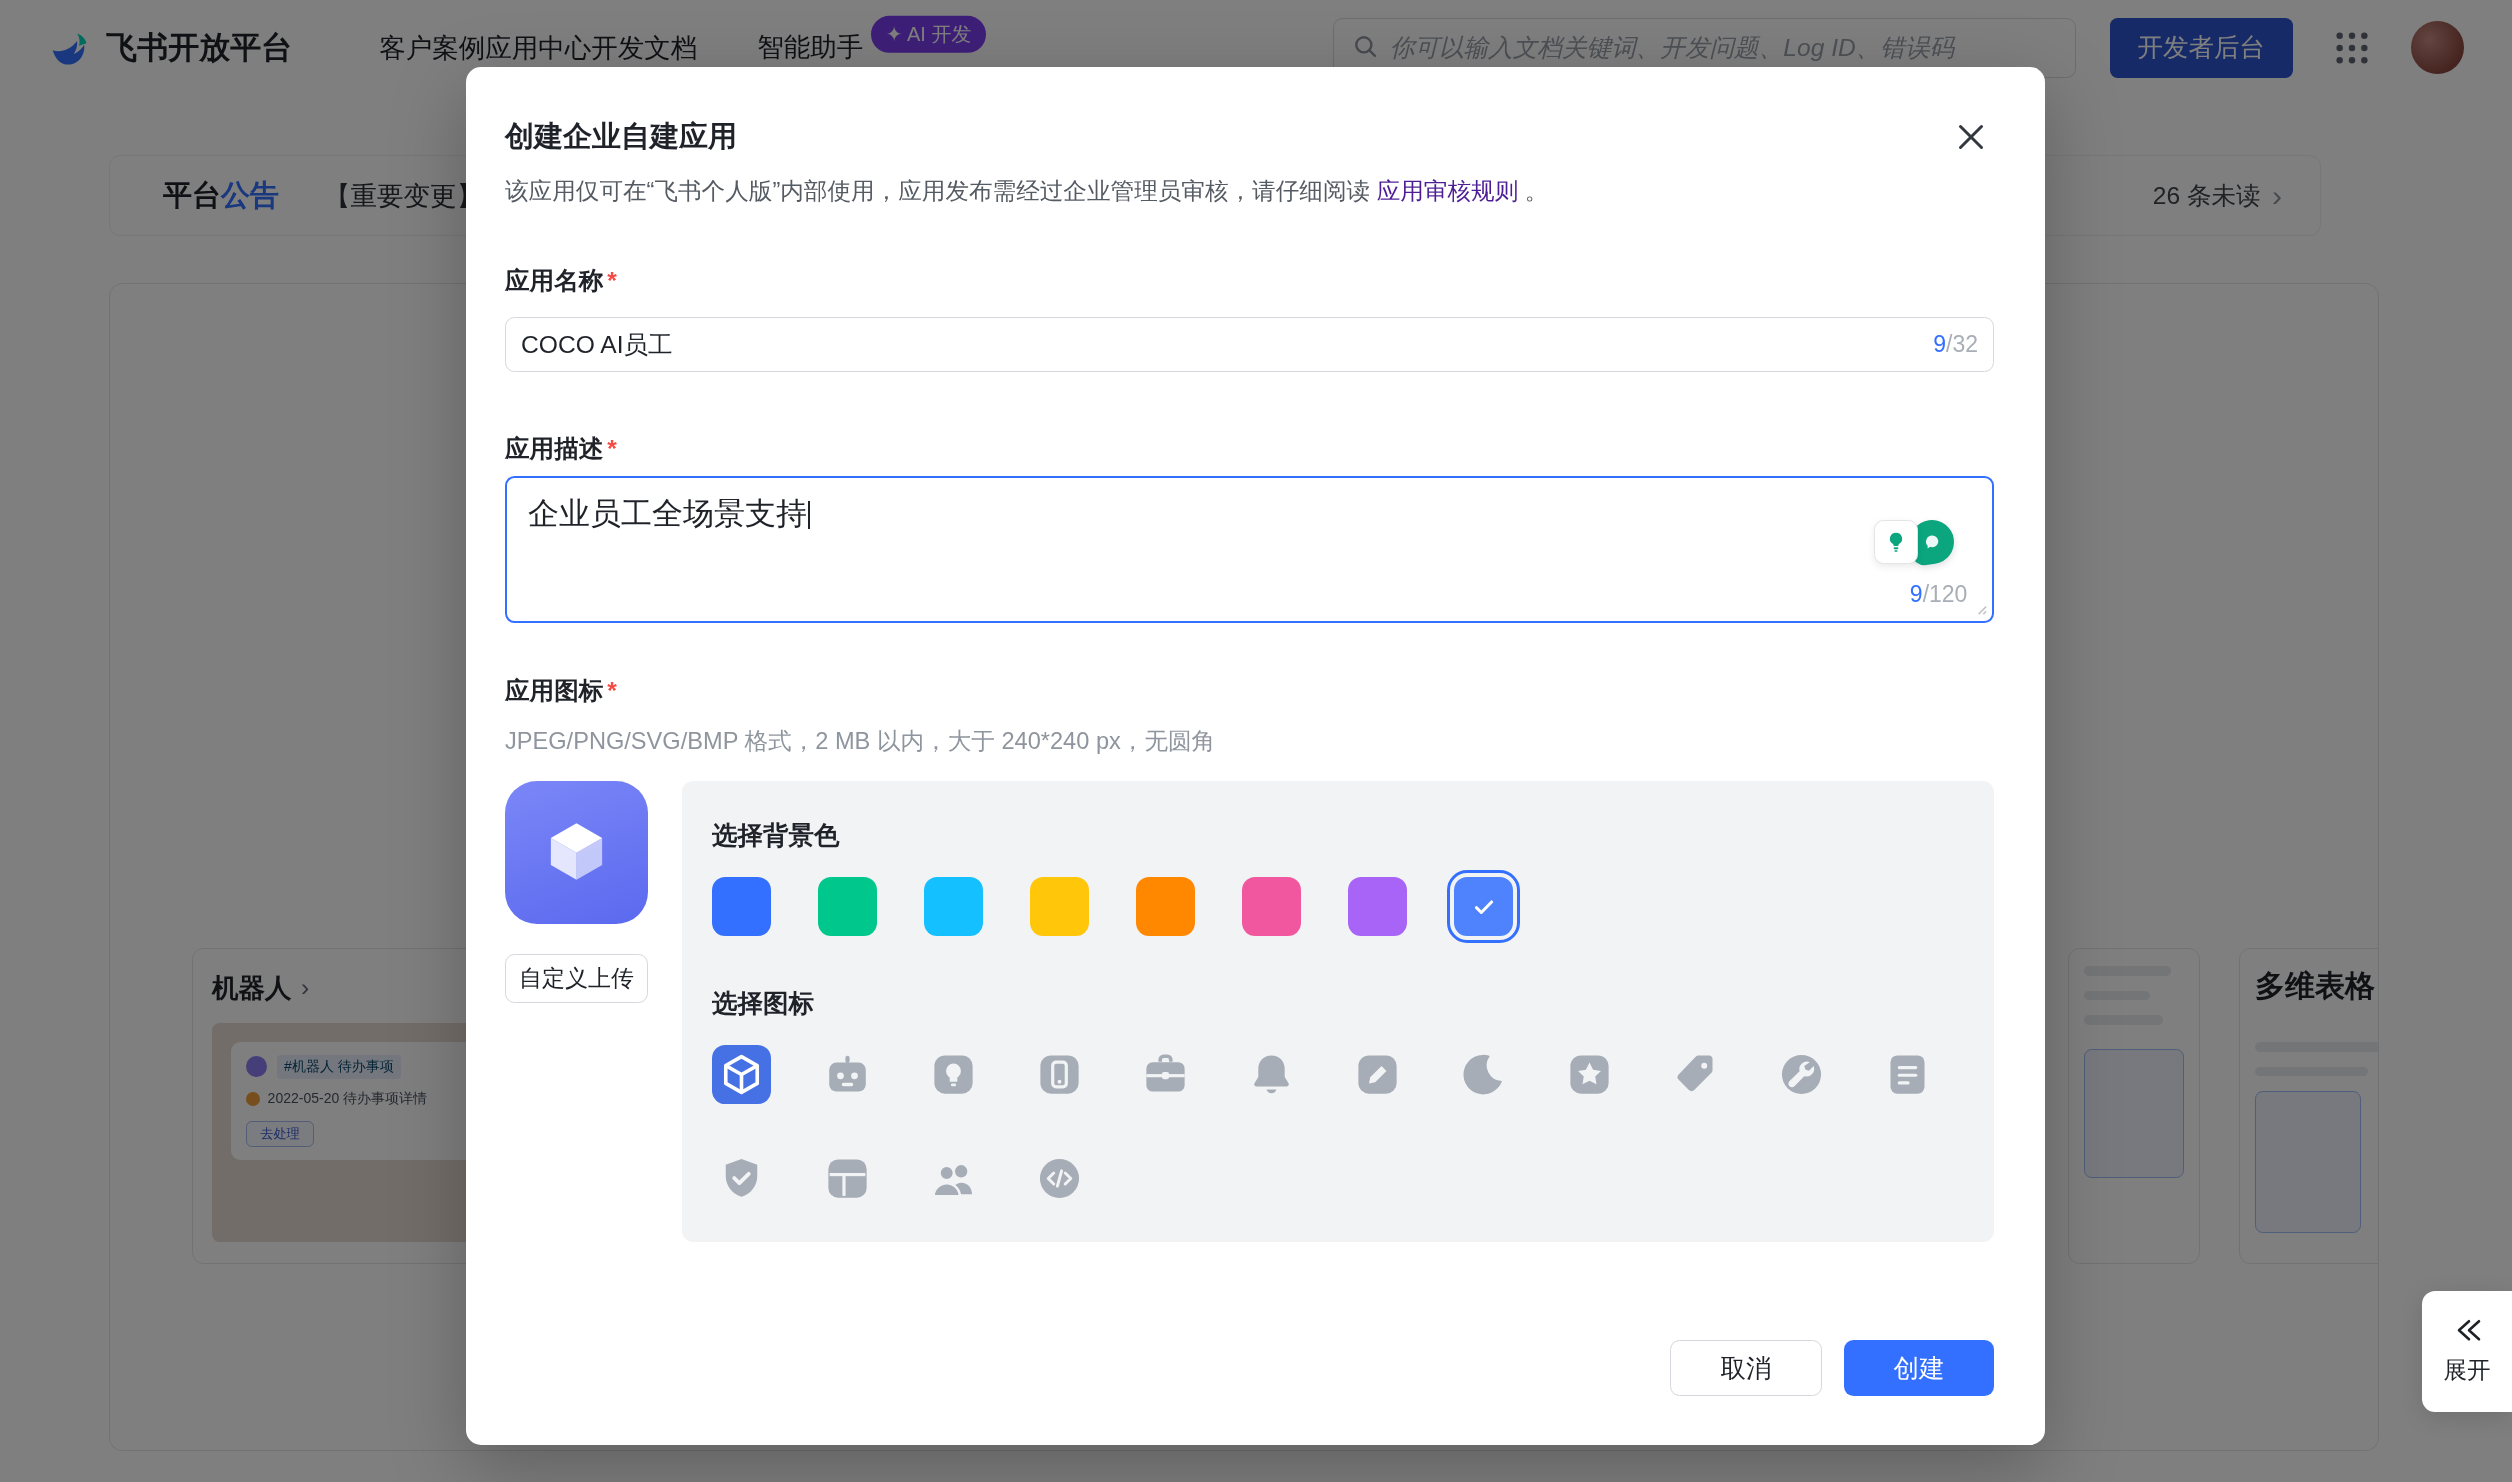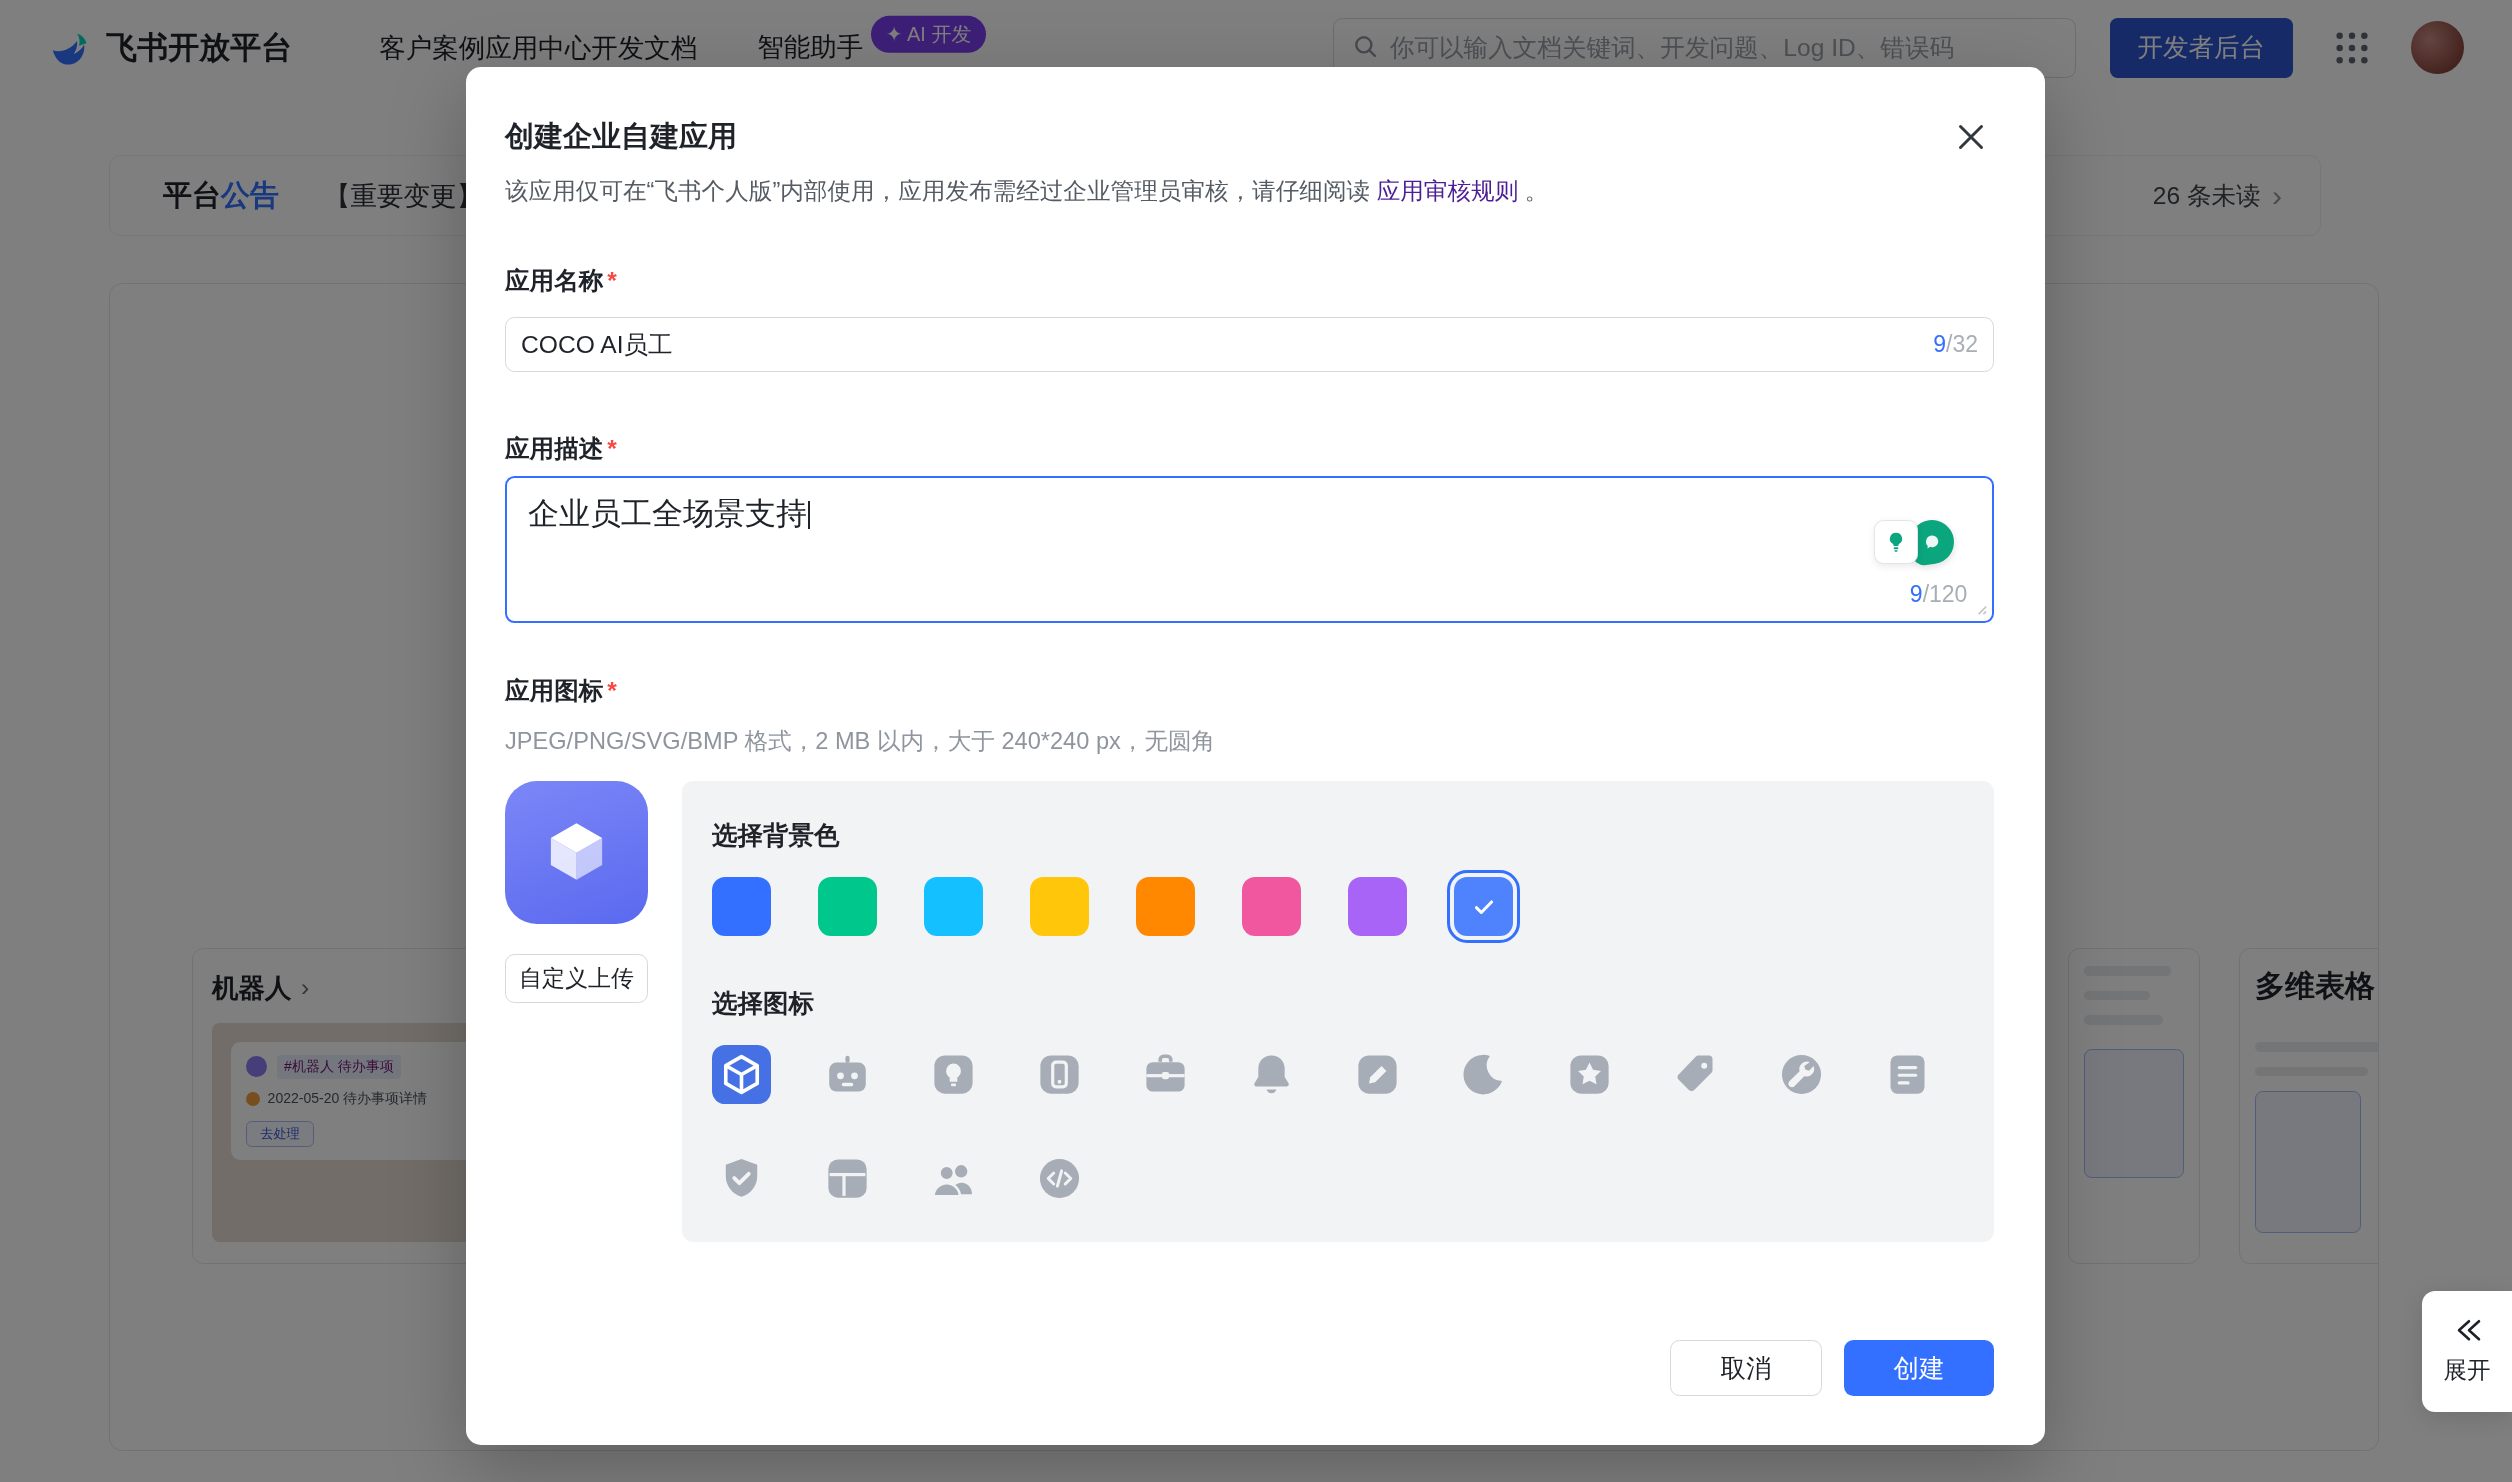--- a/index.html
+++ b/index.html
@@ -8,42 +8,42 @@
   .spacer{flex:1;}
   
   .navbar{height:95px;display:flex;align-items:center;padding:0 48px;background:#fff;}
   .brand{display:flex;align-items:center;gap:13.2px;font-size:31px;font-weight:700;white-space:nowrap;cursor:pointer;}
   .logo svg{width:45px;height:45px;display:block;}
   .nav-links{display:flex;align-items:center;margin-left:87px;}
   .nav-link{font-size:26.5px;color:#1f2329;font-weight:500;text-decoration:none;white-space:nowrap;cursor:pointer;}
   .nav-assist{display:flex;align-items:flex-start;margin-left:60px;}
   .ai-badge{margin-left:7.6px;transform:translateY(-13.2px);background:#7d3ff0;color:#fff;font-size:20px;padding:4.7px 15px;border-radius:944px;white-space:nowrap;cursor:pointer;}
   .searchbox{width:743px;height:60px;border:1.9px solid #d8dbdf;border-radius:9.5px;display:flex;align-items:center;padding:0 17px;gap:11.3px;background:#fff;}
-  .searchbox input{border:none;outline:none;flex:1;font-size:24.6px;color:#1f2329;font-family:inherit;background:transparent;}
+  .searchbox input{border:none;outline:none;flex:1;font-size:24.6px;color:#1f2329;font-family:inherit;background:transparent;font-style:italic;}
   .searchbox input::placeholder{color:#9aa1a9;}
   .console-btn{margin-left:34px;height:60px;padding:0 28px;background:#2b55cf;color:#fff;border:none;border-radius:7.6px;font-size:25.5px;font-family:inherit;cursor:pointer;white-space:nowrap;}
   .grid-icon{margin-left:40px;cursor:pointer;display:flex;}
   .avatar{margin-left:40px;width:53px;height:53px;border-radius:50%;background:radial-gradient(circle at 35% 35%,#c98a80,#8a4840 72%);cursor:pointer;flex:none;}
   
   .announce{margin:60px 0 0 109px;width:2212px;height:81px;background:#fff;border-radius:11.3px;display:flex;align-items:center;padding:0 38px 0 53px;border:0.9px solid #eceef0;}
   .ann-b1{font-size:29px;font-weight:800;color:#1f2329;}
   .ann-b2{font-size:29px;font-weight:800;color:#3370ff;}
   .ann-text{margin-left:45px;font-size:26.5px;color:#2c3138;white-space:nowrap;}
   .ann-unread{font-size:24.6px;color:#41464d;cursor:pointer;white-space:nowrap;}
   .ann-chev{font-size:30px;color:#8f959e;margin-left:11.3px;line-height:1;}
   
   .main-card{position:relative;margin:47px 0 0 109px;width:2270px;height:1168px;background:#fff;border:1.9px solid #e3e5e8;border-radius:13.2px;overflow:hidden;}
   .robot-card{position:absolute;left:82px;top:664px;width:529px;height:316px;background:#fff;border:1.9px solid #e3e5e8;border-radius:11.3px;padding:21px 19px;}
   .rc-head{display:flex;align-items:center;font-size:26.5px;font-weight:600;}
   .rc-chev{margin-left:9.5px;color:#646a73;font-weight:400;font-size:24.6px;}
   .rc-shot{margin-top:17px;height:219px;background:#e4dbd0;border-radius:7.6px;padding:19px;overflow:hidden;}
   .rc-bubble{background:#fff;border-radius:9.5px;padding:13.2px 15px;width:253px;}
   .rc-row1{display:flex;align-items:center;}
   .rc-ava{width:21px;height:21px;border-radius:50%;background:#8a7df2;flex:none;}
-  .rc-badge{margin-left:9.5px;font-size:14px;color:#701a75;background:#e9eefb;border-radius:3.8px;padding:2.8px 7.6px;white-space:nowrap;}
+  .rc-badge{margin-left:9.5px;font-size:14px;color:#0c4a6e;background:#e9eefb;border-radius:3.8px;padding:2.8px 7.6px;white-space:nowrap;}
   .rc-row2{margin-top:11.3px;display:flex;align-items:center;gap:7.6px;font-size:14px;color:#4a5360;white-space:nowrap;}
   .rc-dot{width:14px;height:14px;border-radius:50%;background:#ef9d3c;flex:none;}
   .rc-btn{display:inline-block;margin-top:13.2px;font-size:13.2px;color:#3a5ad1;border:1.9px solid #a9bbee;border-radius:5.7px;padding:2.8px 13.2px;background:#f7f9ff;cursor:pointer;}
   .skel-card{position:absolute;top:664px;background:#fff;border:1.9px solid #e3e5e8;border-radius:11.3px;padding:17px 15px;}
   .cardA{left:1958px;width:132px;height:316px;}
   .cardB{left:2129px;width:227px;height:316px;}
   .sk-line{height:9.5px;border-radius:4.7px;background:#e9ebee;margin-bottom:15px;}
   .sk-title{font-size:30px;font-weight:600;margin-bottom:35px;white-space:nowrap;}
   .sk-blue{margin-top:24.6px;background:#eef3fe;border:1.9px solid #9fbcf6;border-radius:7.6px;}
   .cardA .sk-blue{height:129px;}

